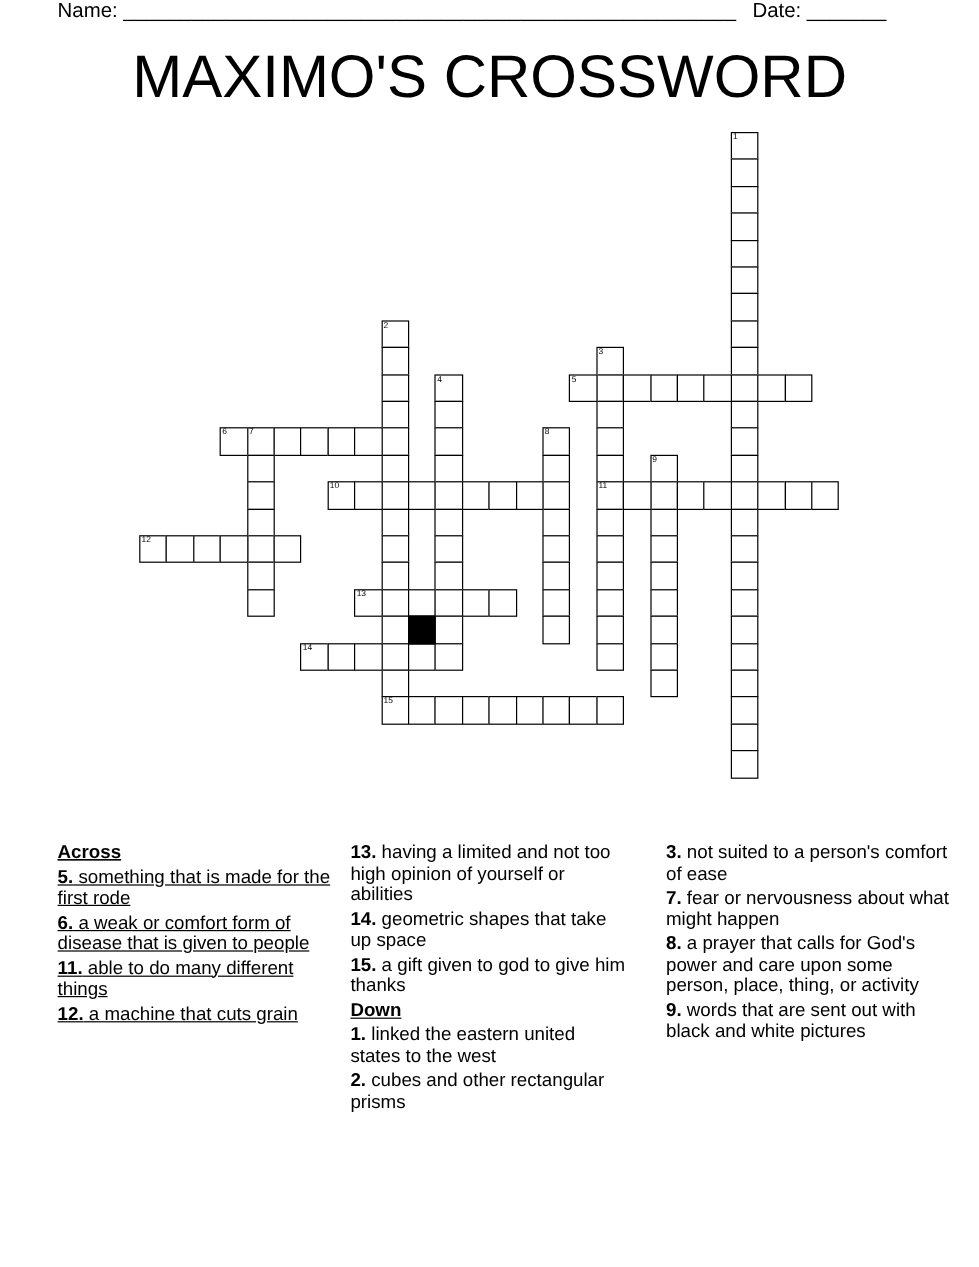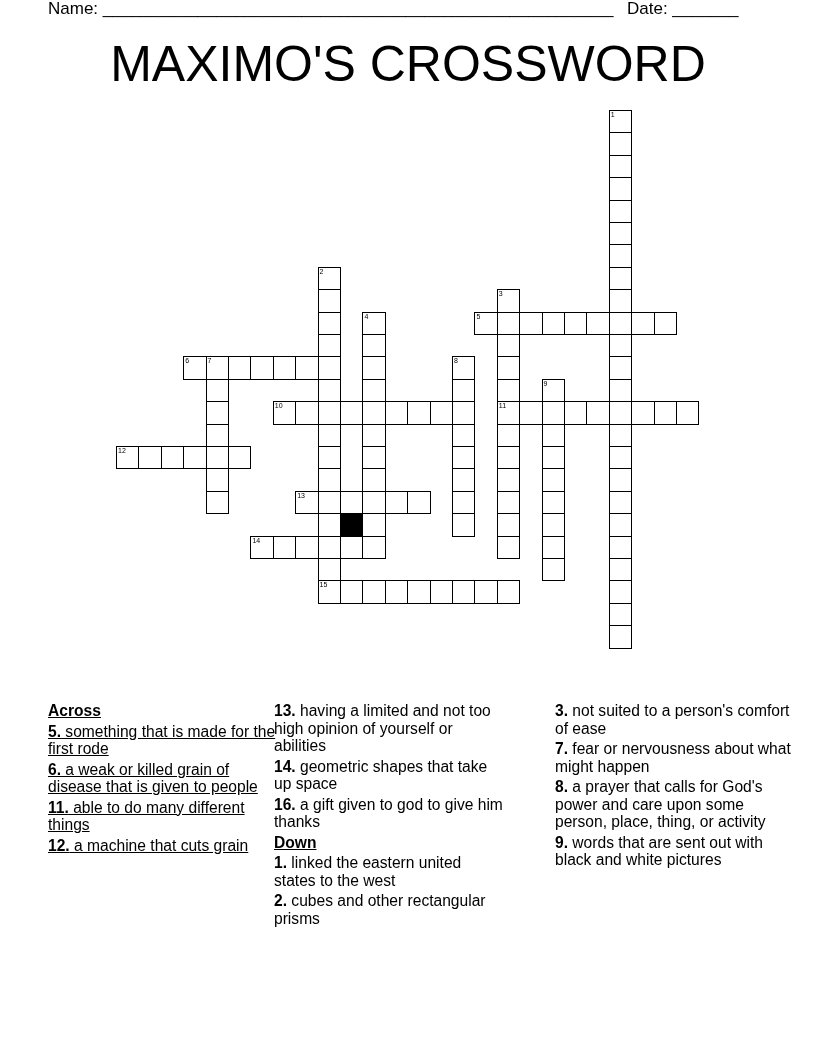--- a/index.html
+++ b/index.html
@@ -204,28 +204,28 @@
     <div class="cell" style="left: 452px; top: 580.4px; width: 23.4px; height: 23.4px;"></div>
     <div class="cell" style="left: 474.4px; top: 580.4px; width: 23.4px; height: 23.4px;"></div>
     <div class="cell" style="left: 496.8px; top: 580.4px; width: 23.4px; height: 23.4px;"></div>
     <div class="cell black" style="left: 340px; top: 513.2px; width: 23.4px; height: 23.4px;"></div>
   </div>
 
 <div class="clues">
   <div class="col" style="left:48px;text-decoration:underline;">
     <div class="clue-heading">Across</div>
     <div class="clue"><b>5.</b><span> something that is made for the first rode</span></div>
-    <div class="clue"><b>6.</b><span> a weak or killed grain of disease that is given to people</span></div>
+    <div class="clue"><b>6.</b><span> a weak or comfort form of disease that is given to people</span></div>
     <div class="clue"><b>11.</b><span> able to do many different things</span></div>
     <div class="clue"><b>12.</b><span> a machine that cuts grain</span></div>
   </div>
-  <div class="col" style="left:274px;">
+  <div class="col" style="left:292px;">
     <div class="clue"><b>13.</b><span> having a limited and not too high opinion of yourself or abilities</span></div>
     <div class="clue"><b>14.</b><span> geometric shapes that take up space</span></div>
-    <div class="clue"><b>16.</b><span> a gift given to god to give him thanks</span></div>
+    <div class="clue"><b>15.</b><span> a gift given to god to give him thanks</span></div>
     <div class="clue-heading">Down</div>
     <div class="clue"><b>1.</b><span> linked the eastern united states to the west</span></div>
     <div class="clue"><b>2.</b><span> cubes and other rectangular prisms</span></div>
   </div>
   <div class="col" style="left:555px; width:240px;">
     <div class="clue"><b>3.</b><span> not suited to a person's comfort of ease</span></div>
     <div class="clue"><b>7.</b><span> fear or nervousness about what might happen</span></div>
     <div class="clue"><b>8.</b><span> a prayer that calls for God's power and care upon some person, place, thing, or activity</span></div>
     <div class="clue"><b>9.</b><span> words that are sent out with black and white pictures</span></div>
   </div>

